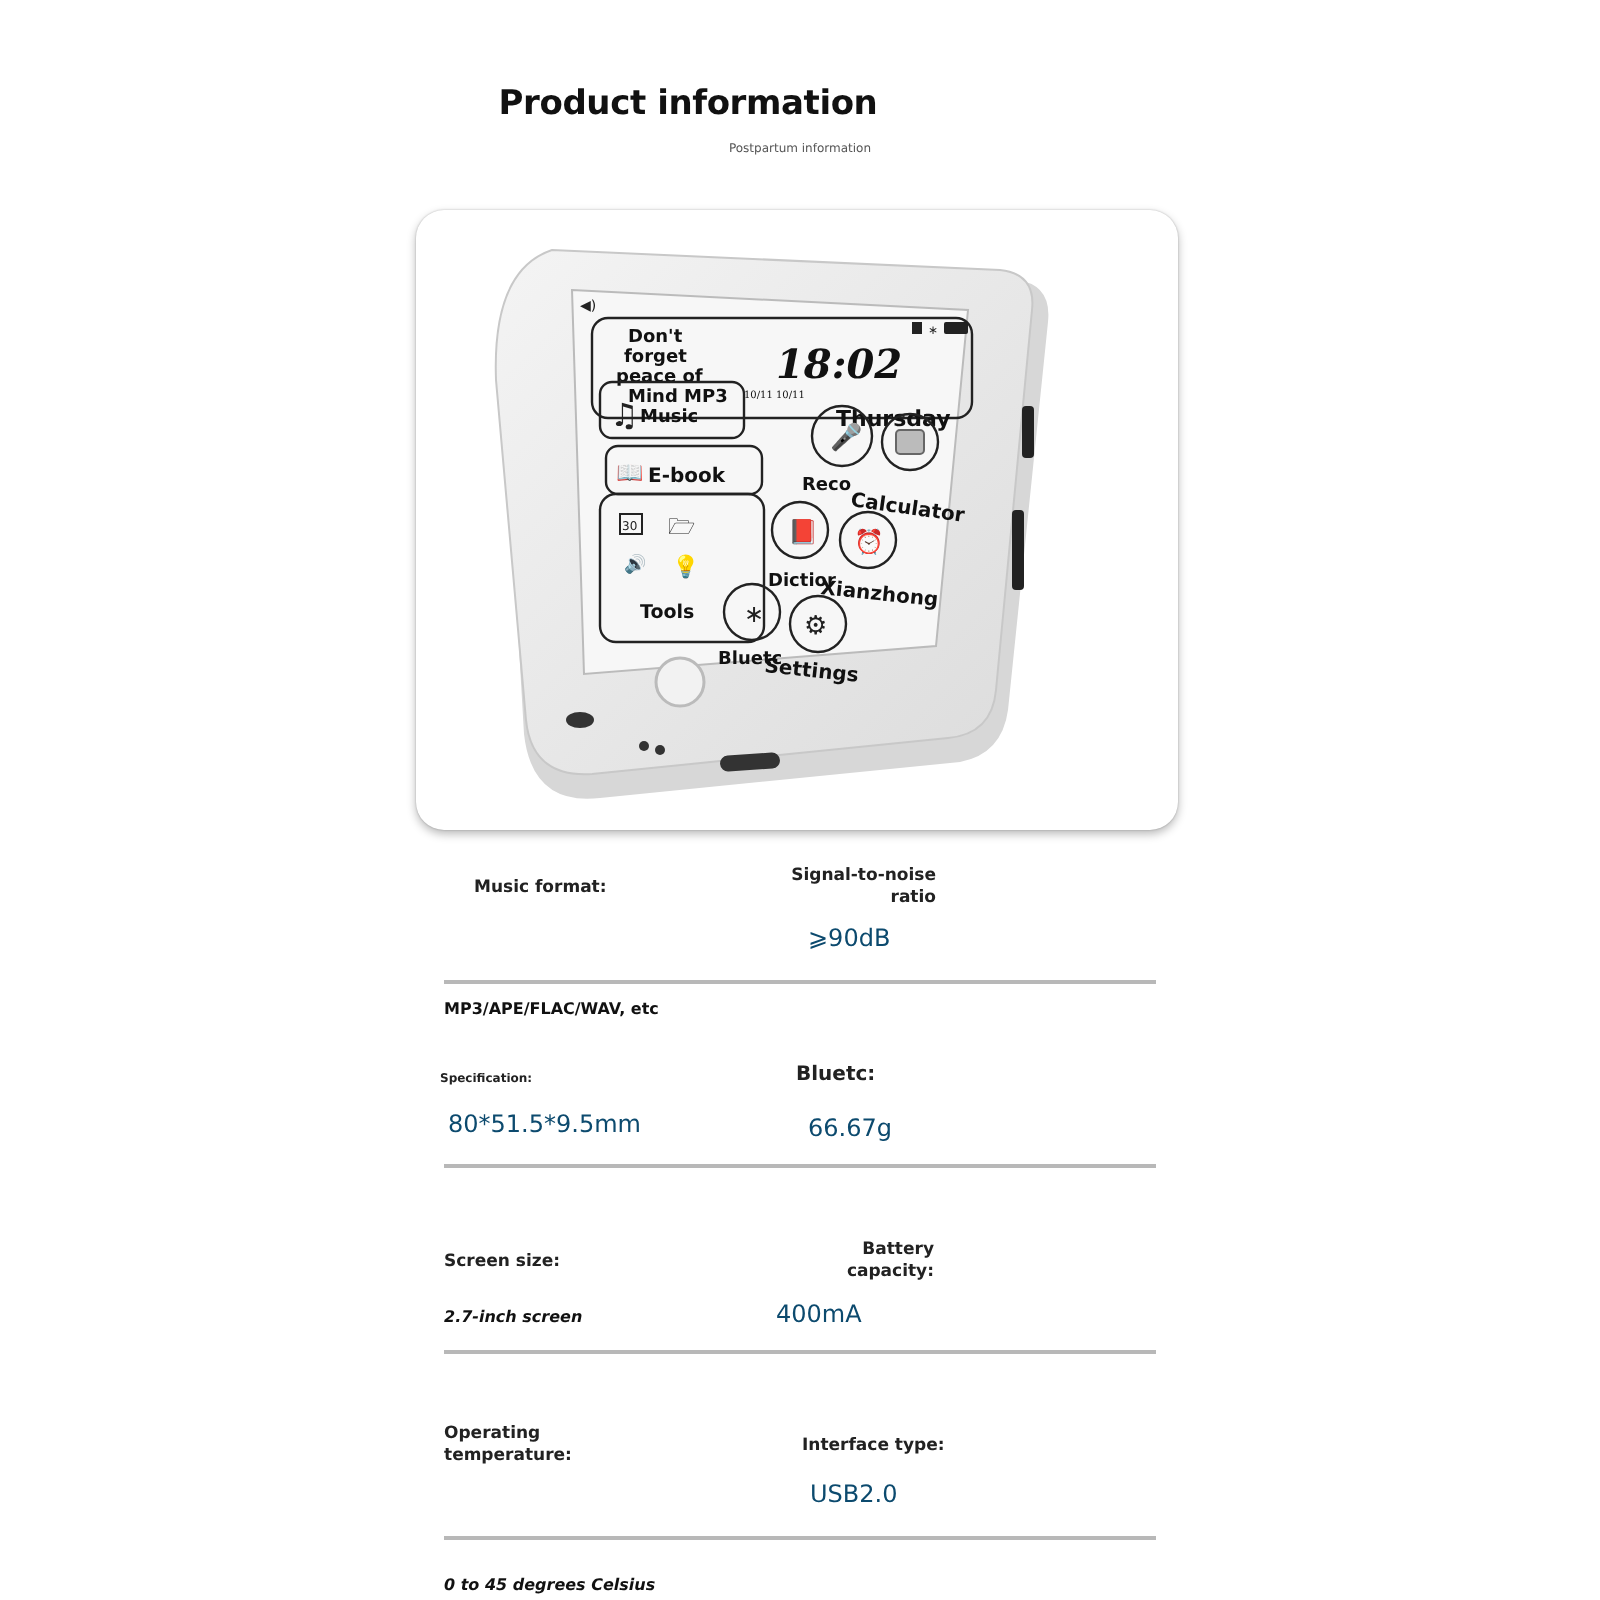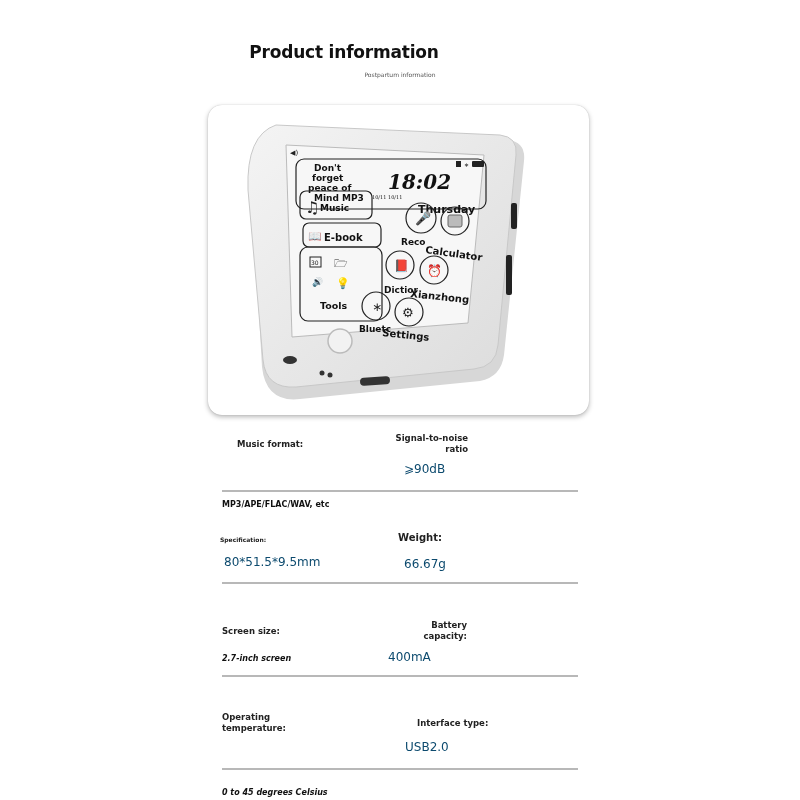--- a/index.html
+++ b/index.html
@@ -105,27 +105,27 @@
 </div>
 
 <div class="lbl" style="left:222px; top:439px;padding-left:15px;">Music format:</div>
 <div class="val-small" style="left:222px; top:469px;margin-top:31px;">MP3/APE/FLAC/WAV, etc</div>
 <div class="lbl center" style="left:388px; top:433px; width:80px;">Signal-to-noise ratio</div>
 <div class="val-big" style="left:404px; top:462px;">⩾90dB</div>
 <div class="spec-line" style="top:490px;"></div>
 
 <div class="lbl" style="left:220px; top:534px; font-size:6px;">Specification:</div>
 <div class="val-big" style="left:224px; top:555px;">80*51.5*9.5mm</div>
-<div class="lbl" style="left:398px; top:532px; font-size:10px;">Weight:</div>
+<div class="lbl" style="left:398px; top:532px; font-size:10px;">Bluetc:</div>
 <div class="val-big" style="left:404px; top:557px;">66.67g</div>
 <div class="spec-line" style="top:582px;"></div>
 
 <div class="lbl" style="left:222px; top:626px;text-align:right;">Screen size:</div>
 <div class="val-small" style="left:222px; top:654px;font-style:italic;">2.7-inch screen</div>
 <div class="lbl center" style="left:405px; top:620px; width:62px;">Battery capacity:</div>
 <div class="val-big" style="left:388px; top:650px;">400mA</div>
 <div class="spec-line" style="top:675px;"></div>
 
 <div class="lbl" style="left:222px; top:712px; width:80px;">Operating temperature:</div>
 <div class="val-small" style="left:222px; top:788px;font-style:italic;">0 to 45 degrees Celsius</div>
-<div class="lbl" style="left:401px; top:718px;margin-left:16px;">Interface type:</div>
+<div class="lbl" style="left:401px; top:718px;">Interface type:</div>
 <div class="val-big" style="left:405px; top:740px;">USB2.0</div>
 <div class="spec-line" style="top:768px;"></div>
 
 </body></html>

